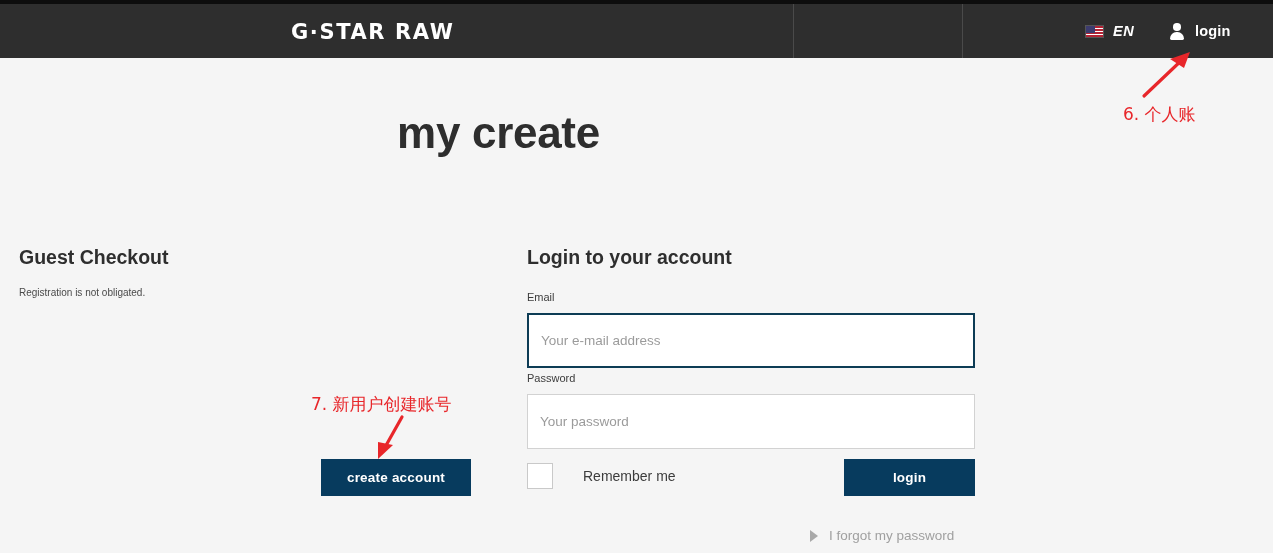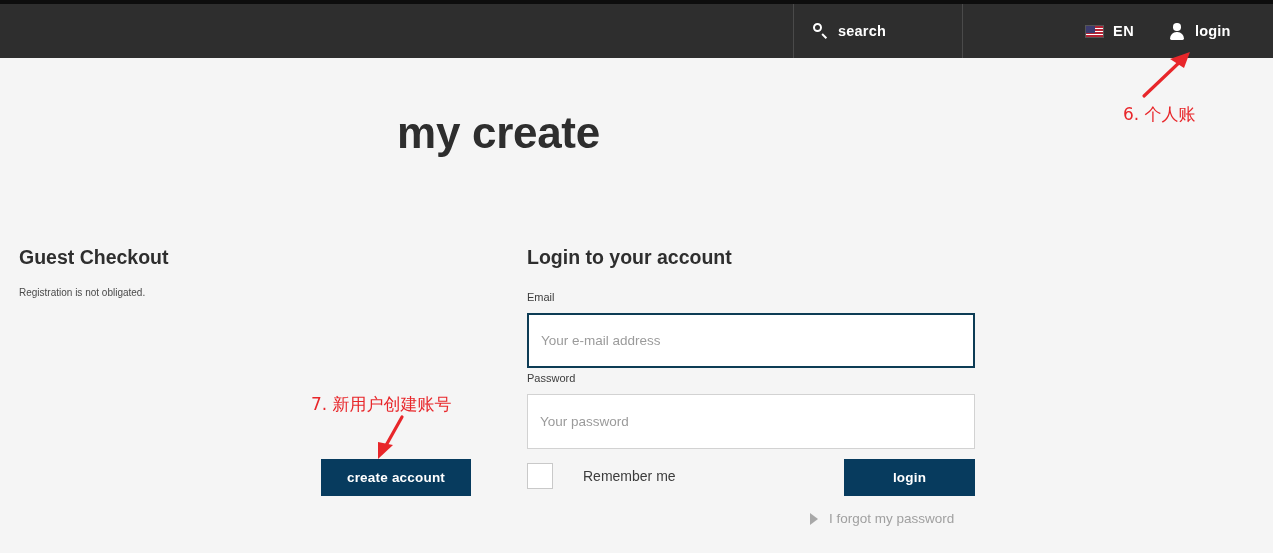--- a/index.html
+++ b/index.html
@@ -131,20 +131,21 @@
     width: 8.5px;
     height: 7px;
     background: #3c3b6e;
   }
   .lang-label {
     margin-left: 9px;
     color: #ffffff;
     font-size: 14.5px;
     font-weight: bold;
     letter-spacing: 0.6px;
+    font-style: italic;
   }
 
   .login-area {
     position: absolute;
     left: 1168px;
     top: 0;
     height: 54px;
     display: flex;
     align-items: center;
     cursor: pointer;
@@ -312,21 +313,21 @@
     font-weight: bold;
     font-family: "Liberation Sans", sans-serif;
     letter-spacing: 0.2px;
     cursor: pointer;
     padding: 0;
   }
 
   .forgot-row {
     position: absolute;
     left: 810px;
-    top: 512px;
+    top: 529px;
     display: flex;
     align-items: center;
     cursor: pointer;
   }
   .triangle-icon {
     width: 0; height: 0;
     border-left: 8px solid #a8a8a8;
     border-top: 6px solid transparent;
     border-bottom: 6px solid transparent;
   }
@@ -356,28 +357,25 @@
   .arrow-1 { left: 1140px; top: 50px; }
   .arrow-2 { left: 370px;  top: 415px; }
 </style>
 </head>
 <body>
 
 <div class="top-strip"></div>
 
 <div class="header">
 
+  <div class="logo">G·STAR RAW</div>
 
   <div class="divider d1"></div>
   <div class="divider d2"></div>
 
-  <div class="search-area">
-    <span class="search-icon"></span>
-    <span class="search-label">search</span>
-  </div>
 
   <div class="lang-area">
     <span class="flag-icon">
       <span class="stripe" style="top:2.1px"></span>
       <span class="stripe" style="top:5.2px"></span>
       <span class="stripe" style="top:8.3px"></span>
       <span class="stripe" style="top:11.4px"></span>
       <span class="canton"></span>
     </span>
     <span class="lang-label">EN</span>

